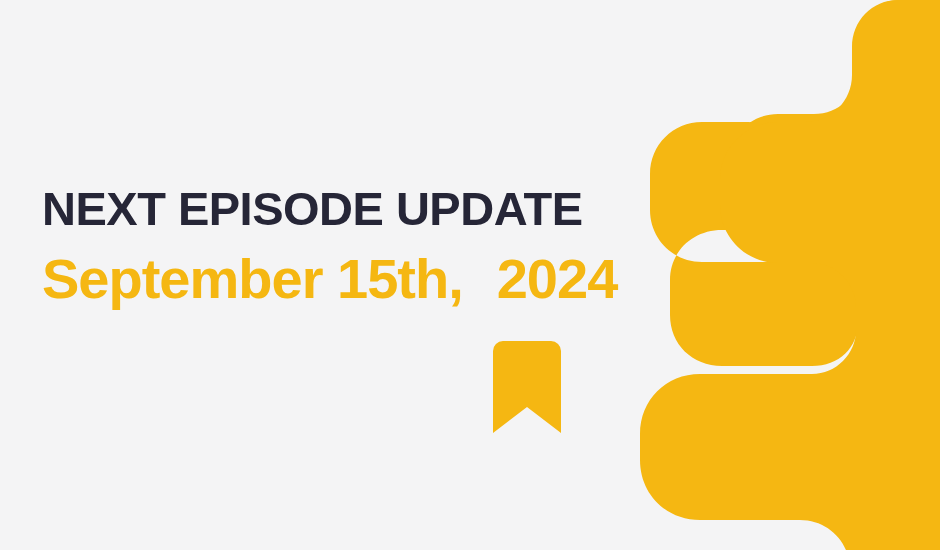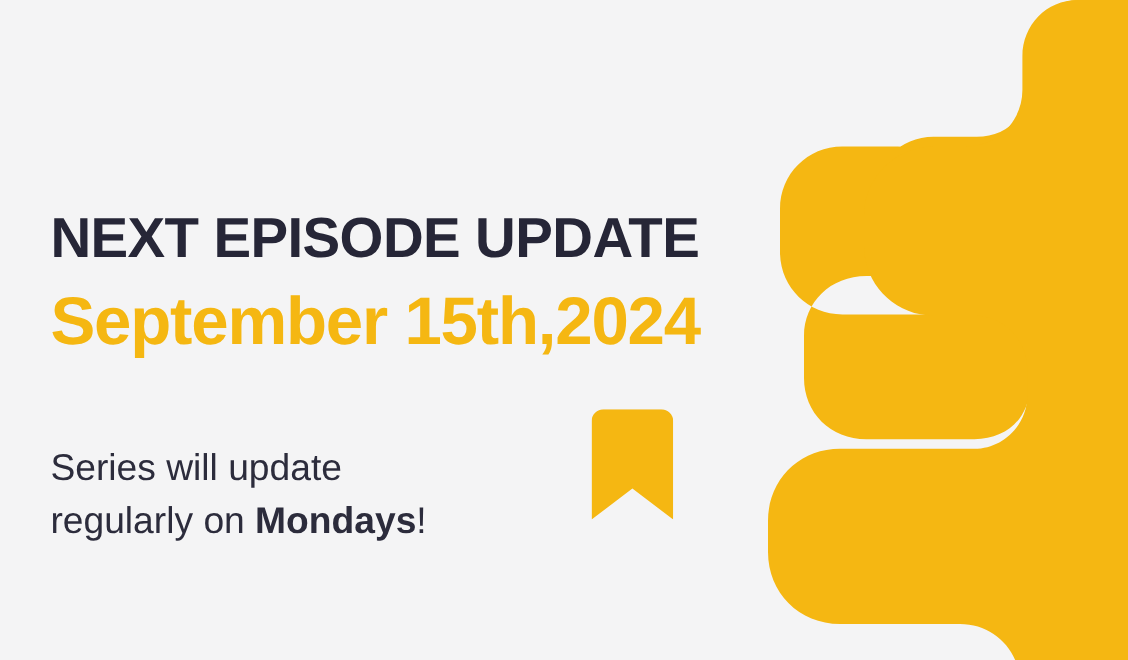--- a/index.html
+++ b/index.html
@@ -31,21 +31,21 @@
     width: 300px;
     height: 550px;
     display: block;
     pointer-events: none;
   }
 
   
   #content {
     position: absolute;
     left: 42px;
-    top: 0;
+    top: 11px;
     width: 620px;
     height: 396px;
   }
 
   #headline {
     position: absolute;
     left: 0;
     top: 174px;
     margin: 0;
     font-size: 47px;
@@ -62,20 +62,21 @@
     top: 240px;
     font-size: 56px;
     line-height: 1;
     font-weight: 700;
     letter-spacing: -1px;
     color: #f5b712;
     white-space: nowrap;
   }
 
   #date-line .date-year {
+    margin-left: 34px;
   }
 
   #subtext {
     position: absolute;
     left: 0;
     top: 337px;
     width: 430px;
     font-size: 31px;
     line-height: 1.42;
     font-weight: 400;
@@ -159,24 +160,20 @@
   </svg>
 
   <div id="content">
 
     <h1 id="headline">NEXT EPISODE UPDATE</h1>
 
     <div id="date-line">
       <span class="date-day">September 15th,</span><span class="date-year">2024</span>
     </div>
 
-    <p id="subtext">
-      <span>Series will update</span><br>
-      <span>regularly on </span><span class="emphasis">Mondays</span><span>!</span>
-    </p>
 
   </div>
 
   <svg id="bookmark-icon" viewBox="0 0 68 92" aria-hidden="true">
     <path fill="#f5b712" d="
       M 0 10
       A 10 10 0 0 1 10 0
       L 58 0
       A 10 10 0 0 1 68 10
       L 68 92

